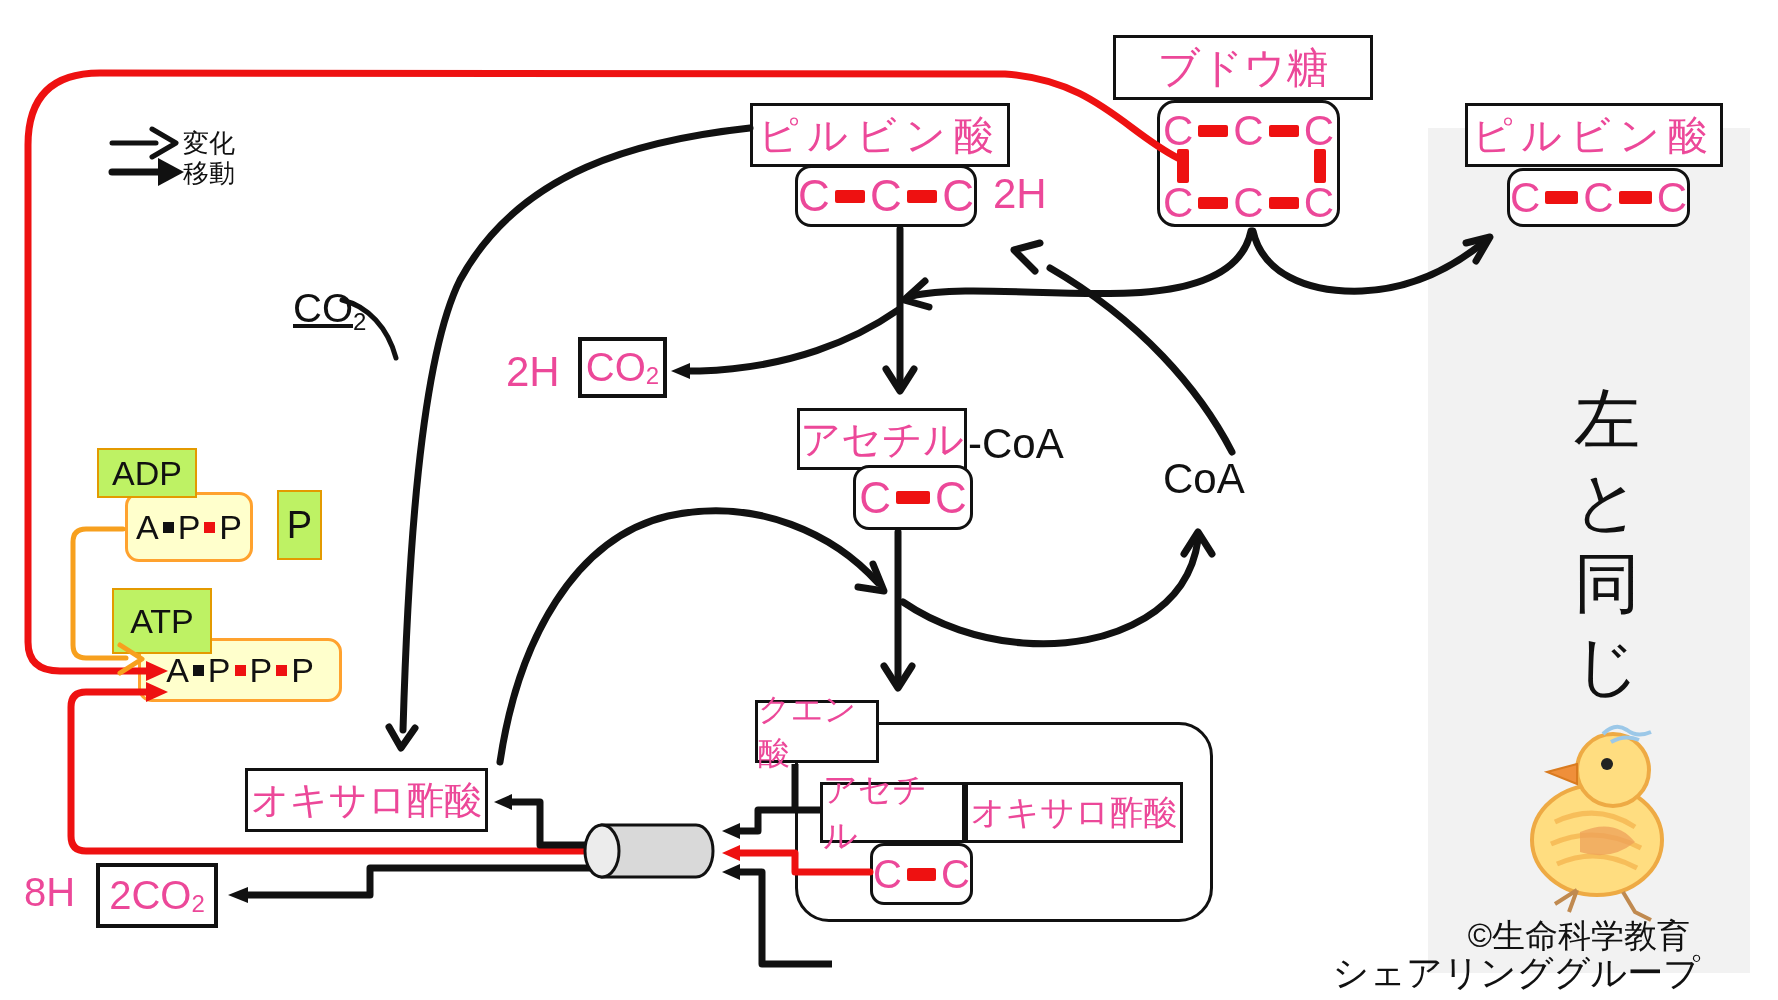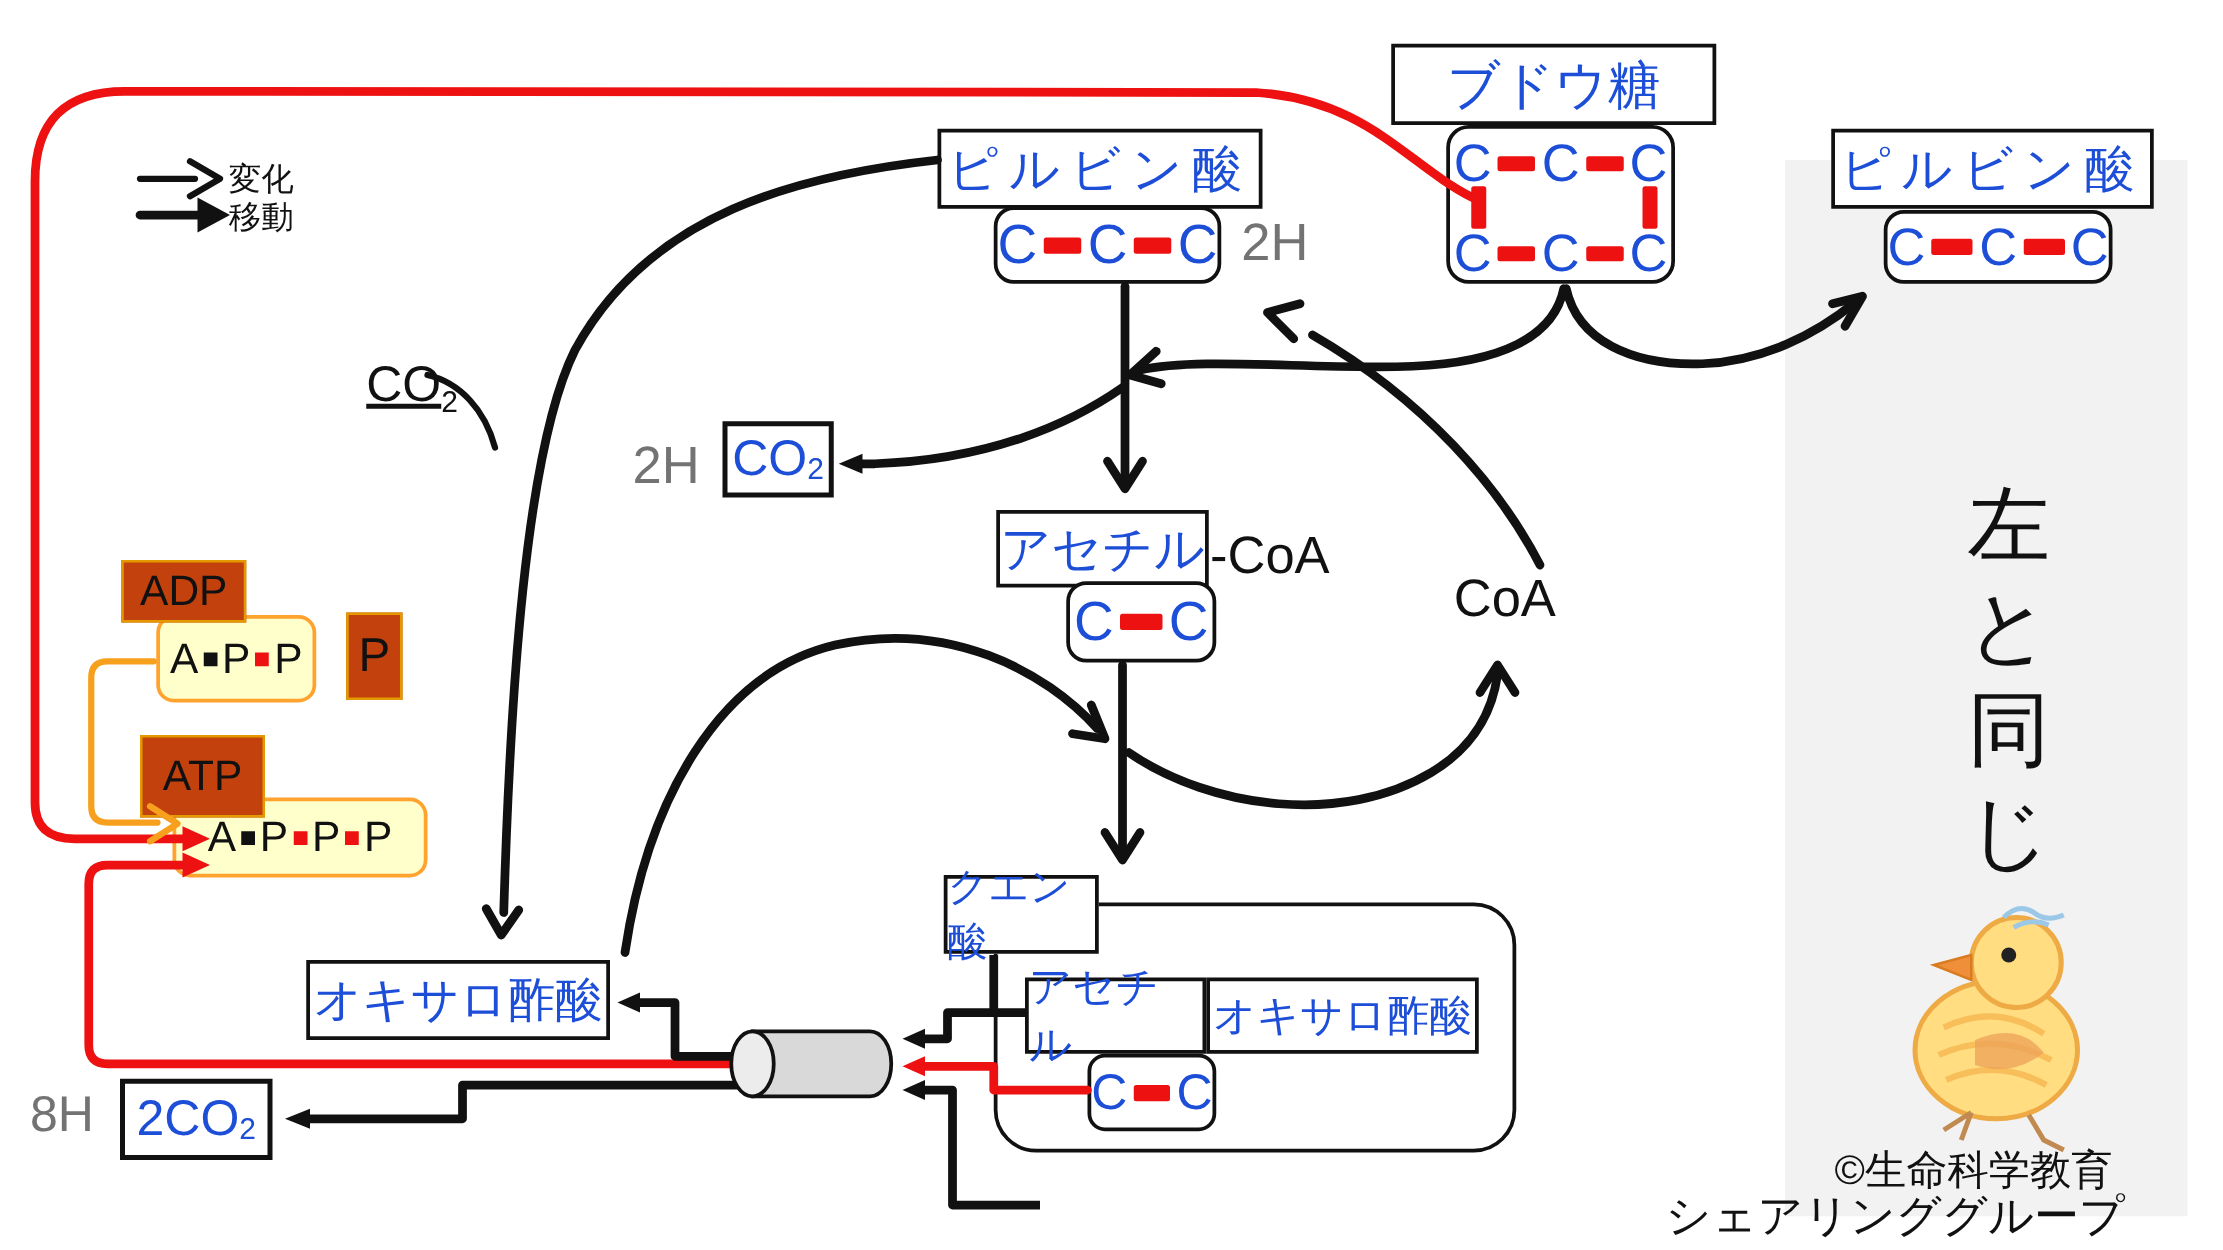--- a/index.html
+++ b/index.html
@@ -1,26 +1,26 @@
 <!DOCTYPE html>
 <html><head>
 <meta charset="utf-8">
 <style>
   html,body{margin:0;padding:0;background:#fff;}
   #stage{position:relative;width:1778px;height:1000px;background:#fff;overflow:hidden;
          font-family:"Liberation Sans","DejaVu Sans",sans-serif;color:#111;}
   .panel{position:absolute;background:#f2f2f2;z-index:0;}
   .box{position:absolute;box-sizing:border-box;background:#fff;border:3px solid #111;
-       display:flex;align-items:center;justify-content:center;color:#1d4ed8;z-index:10;}
-  .obox{position:absolute;box-sizing:border-box;background:#c2410c;border:2px solid #e39a00;
+       display:flex;align-items:center;justify-content:center;color:#ec4899;z-index:10;}
+  .obox{position:absolute;box-sizing:border-box;background:#bef264;border:2px solid #e39a00;
        display:flex;align-items:center;justify-content:center;color:#111;z-index:11;}
   .ybox{position:absolute;box-sizing:border-box;background:#ffffcc;border:3px solid #ffa22e;border-radius:14px;
        display:flex;align-items:center;justify-content:center;color:#111;z-index:10;}
   .txt{position:absolute;color:#111;z-index:12;white-space:nowrap;}
-  .red{color:#737373;}
+  .red{color:#ec4899;}
   .bond{background:#ee1111;border-radius:2px;}
   .hb{width:34px;height:13px;margin:0 5px;}
   .hbsm{width:30px;height:12px;margin:0 5px;}
   .pb{width:11px;height:11px;margin:0 4px;background:#ee1111;}
   .pbk{background:#111;}
   .sb{font-size:0.6em;transform:translateY(0.35em);display:inline-block;}
   .grow{position:absolute;left:0;right:0;display:flex;align-items:center;justify-content:center;
         font-size:42px;line-height:44px;}
   .vchar{font-size:66px;line-height:82px;text-align:center;}
   .overlay{position:absolute;left:0;top:0;z-index:30;pointer-events:none;}

